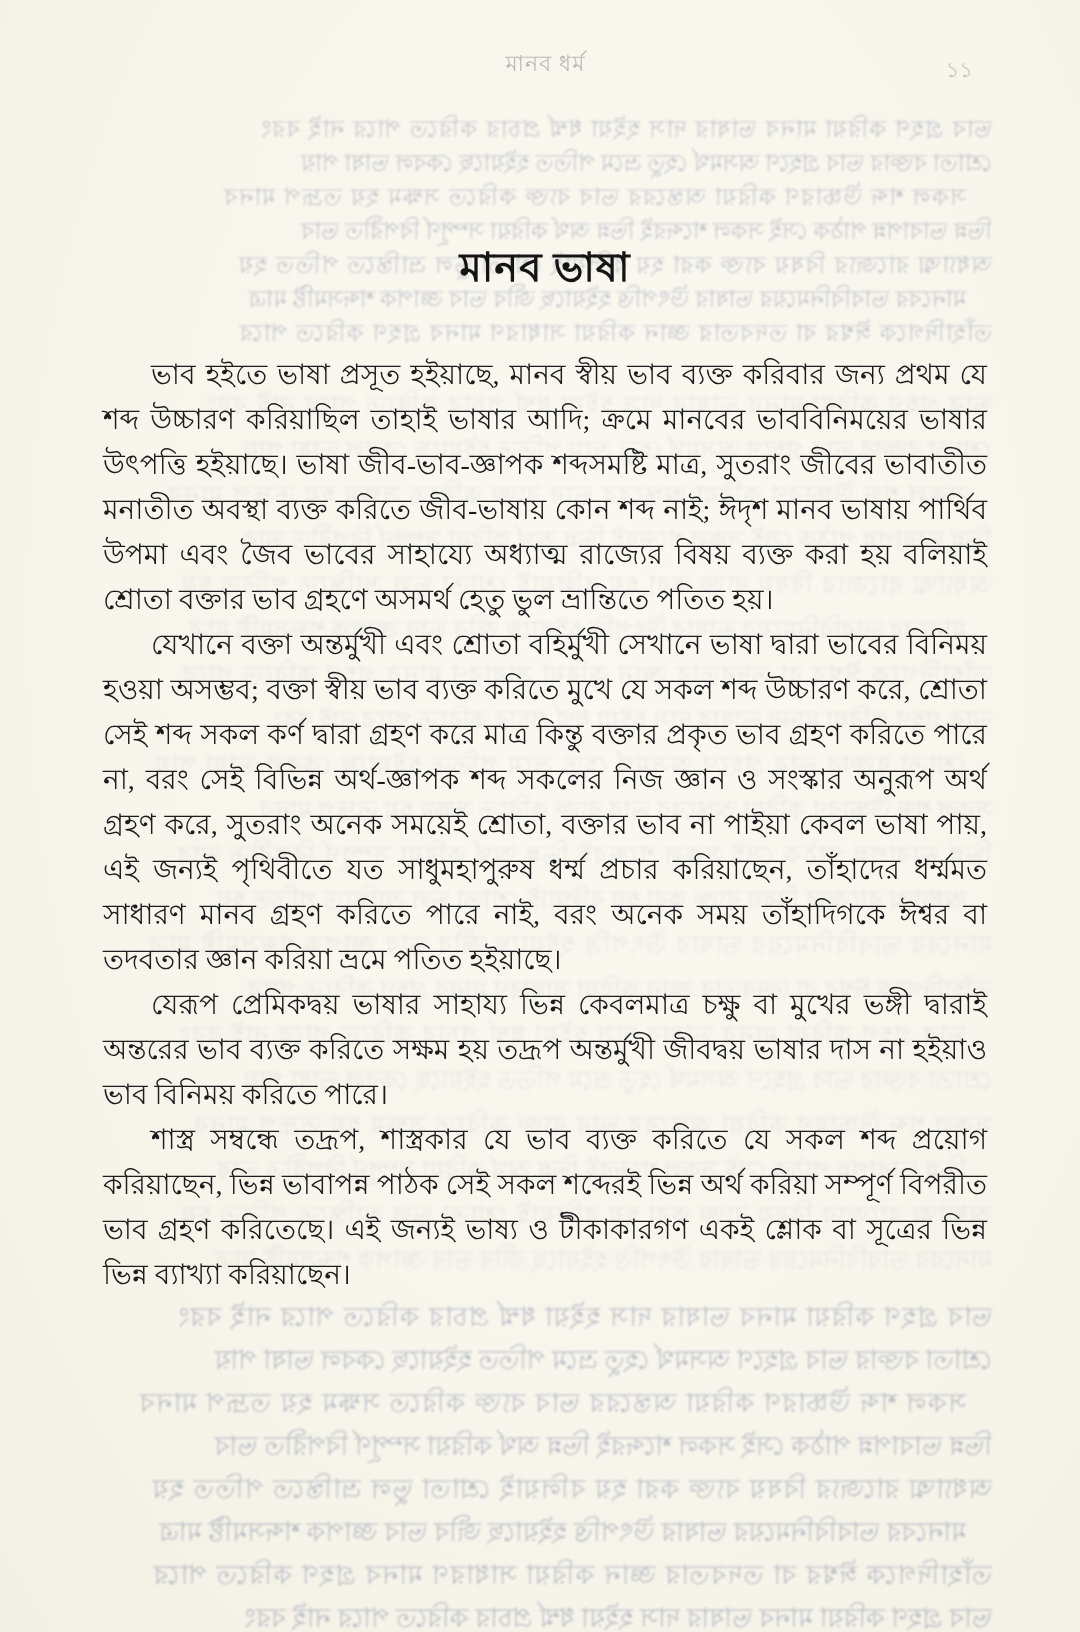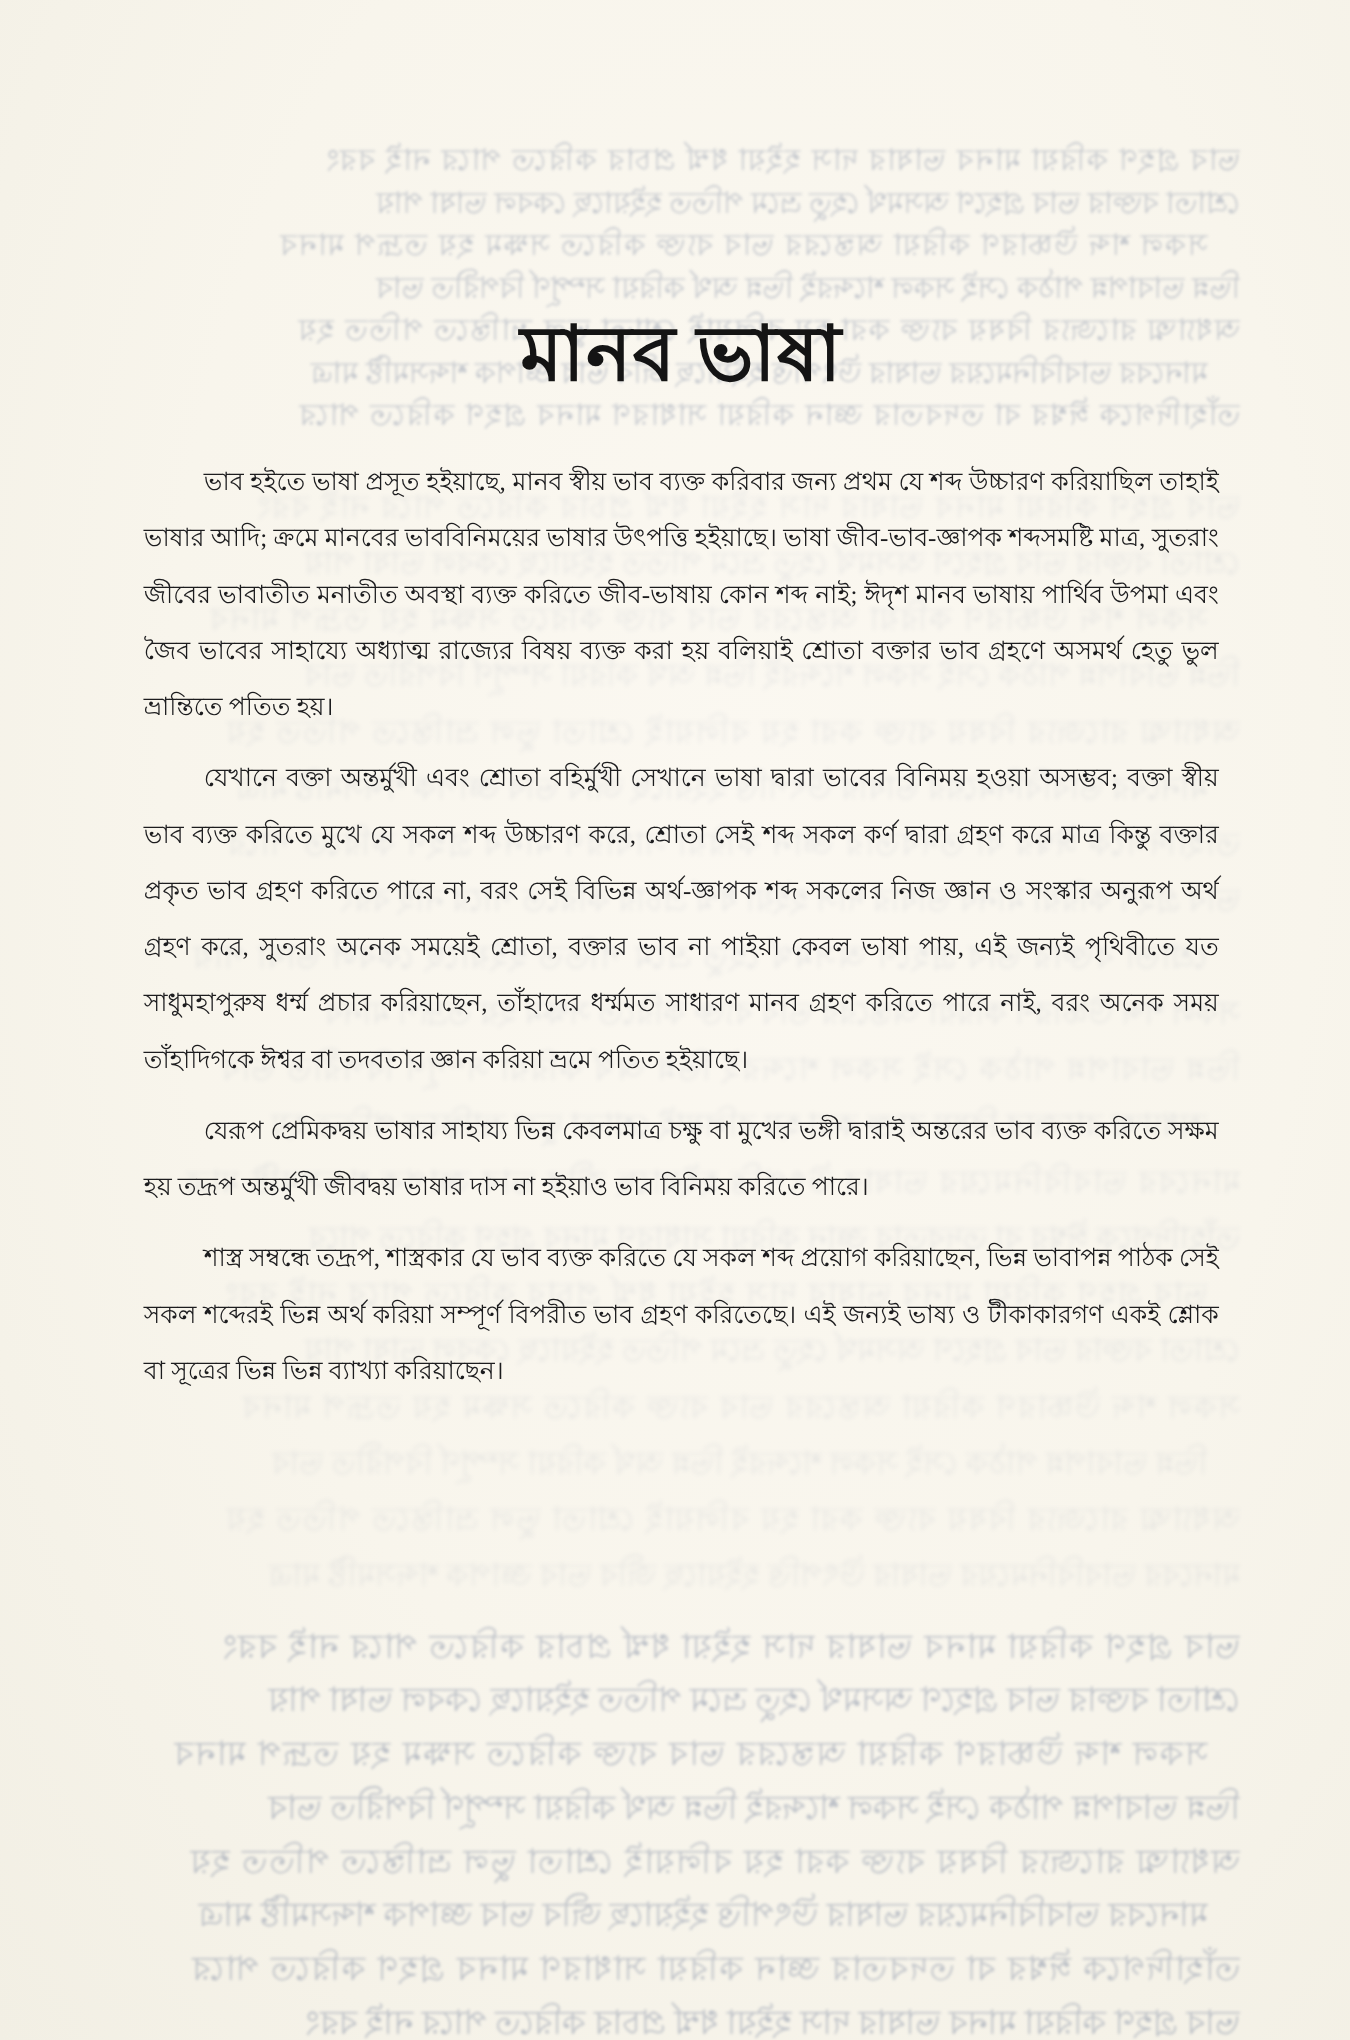--- a/index.html
+++ b/index.html
@@ -42,32 +42,32 @@
   }
   .page-number {
     position: absolute; right: 32px; top: 14px;
     font-size: 21px; color: #c6c4be; filter: blur(.5px);
   }
   
   .chapter-title {
     position: absolute; top: 236px; left: 105px; width: 880px;
     margin: 0; z-index: 2;
     text-align: center;
-    font-size: 61px; font-weight: 700;
+    font-size: 40px; font-weight: 700;
     color: #141414; letter-spacing: 1px;
   }
   
   .body-text {
     position: absolute; top: 352px; left: 103px; width: 884px;
     z-index: 2;
     color: #1c1c1e;
   }
   .body-text p {
-    margin: 12px;
-    font-size: 20px; line-height: 45px;
+    margin: 0;
+    font-size: 28px; line-height: 45px;
     text-align: justify;
     text-indent: 48px;
   }
 </style>
 </head>
 <body>
 
 <div class="page">
 
   <div class="ghost ghost-top">
@@ -105,20 +105,24 @@
       <div class="gline">ভাব গ্রহণ করিয়া মানব ভাষার দাস হইয়া ধর্ম্ম প্রচার করিতে পারে নাই বরং</div>
       <div class="gline">শ্রোতা বক্তার ভাব গ্রহণে অসমর্থ হেতু ভ্রমে পতিত হইয়াছে কেবল ভাষা পায়</div>
       <div class="gline">সকল শব্দ উচ্চারণ করিয়া অন্তরের ভাব ব্যক্ত করিতে সক্ষম হয় তদ্রূপ মানব</div>
       <div class="gline">ভিন্ন ভাবাপন্ন পাঠক সেই সকল শব্দেরই ভিন্ন অর্থ করিয়া সম্পূর্ণ বিপরীত ভাব</div>
       <div class="gline">অধ্যাত্ম রাজ্যের বিষয় ব্যক্ত করা হয় বলিয়াই শ্রোতা ভুল ভ্রান্তিতে পতিত হয়</div>
       <div class="gline">মানবের ভাববিনিময়ের ভাষার উৎপত্তি হইয়াছে জীব ভাব জ্ঞাপক শব্দসমষ্টি মাত্র</div>
       <div class="gline">তাঁহাদিগকে ঈশ্বর বা তদবতার জ্ঞান করিয়া সাধারণ মানব গ্রহণ করিতে পারে</div>
       <div class="gline">ভাব গ্রহণ করিয়া মানব ভাষার দাস হইয়া ধর্ম্ম প্রচার করিতে পারে নাই বরং</div>
     </div>
 
+  <header class="running-head">
+    <span class="running-title">মানব ধর্ম</span>
+    <span class="page-number">১১</span>
+  </header>
 
   <h1 class="chapter-title">মানব ভাষা</h1>
 
   <main class="body-text">
     <p>ভাব হইতে ভাষা প্রসূত হইয়াছে, মানব স্বীয় ভাব ব্যক্ত করিবার জন্য প্রথম যে শব্দ উচ্চারণ করিয়াছিল তাহাই ভাষার আদি; ক্রমে মানবের ভাববিনিময়ের ভাষার উৎপত্তি হইয়াছে। ভাষা জীব-ভাব-জ্ঞাপক শব্দসমষ্টি মাত্র, সুতরাং জীবের ভাবাতীত মনাতীত অবস্থা ব্যক্ত করিতে জীব-ভাষায় কোন শব্দ নাই; ঈদৃশ মানব ভাষায় পার্থিব উপমা এবং জৈব ভাবের সাহায্যে অধ্যাত্ম রাজ্যের বিষয় ব্যক্ত করা হয় বলিয়াই শ্রোতা বক্তার ভাব গ্রহণে অসমর্থ হেতু ভুল ভ্রান্তিতে পতিত হয়।</p>
     <p>যেখানে বক্তা অন্তর্মুখী এবং শ্রোতা বহির্মুখী সেখানে ভাষা দ্বারা ভাবের বিনিময় হওয়া অসম্ভব; বক্তা স্বীয় ভাব ব্যক্ত করিতে মুখে যে সকল শব্দ উচ্চারণ করে, শ্রোতা সেই শব্দ সকল কর্ণ দ্বারা গ্রহণ করে মাত্র কিন্তু বক্তার প্রকৃত ভাব গ্রহণ করিতে পারে না, বরং সেই বিভিন্ন অর্থ-জ্ঞাপক শব্দ সকলের নিজ জ্ঞান ও সংস্কার অনুরূপ অর্থ গ্রহণ করে, সুতরাং অনেক সময়েই শ্রোতা, বক্তার ভাব না পাইয়া কেবল ভাষা পায়, এই জন্যই পৃথিবীতে যত সাধুমহাপুরুষ ধর্ম্ম প্রচার করিয়াছেন, তাঁহাদের ধর্ম্মমত সাধারণ মানব গ্রহণ করিতে পারে নাই, বরং অনেক সময় তাঁহাদিগকে ঈশ্বর বা তদবতার জ্ঞান করিয়া ভ্রমে পতিত হইয়াছে।</p>
     <p>যেরূপ প্রেমিকদ্বয় ভাষার সাহায্য ভিন্ন কেবলমাত্র চক্ষু বা মুখের ভঙ্গী দ্বারাই অন্তরের ভাব ব্যক্ত করিতে সক্ষম হয় তদ্রূপ অন্তর্মুখী জীবদ্বয় ভাষার দাস না হইয়াও ভাব বিনিময় করিতে পারে।</p>
     <p>শাস্ত্র সম্বন্ধে তদ্রূপ, শাস্ত্রকার যে ভাব ব্যক্ত করিতে যে সকল শব্দ প্রয়োগ করিয়াছেন, ভিন্ন ভাবাপন্ন পাঠক সেই সকল শব্দেরই ভিন্ন অর্থ করিয়া সম্পূর্ণ বিপরীত ভাব গ্রহণ করিতেছে। এই জন্যই ভাষ্য ও টীকাকারগণ একই শ্লোক বা সূত্রের ভিন্ন ভিন্ন ব্যাখ্যা করিয়াছেন।</p>
   </main>
 

